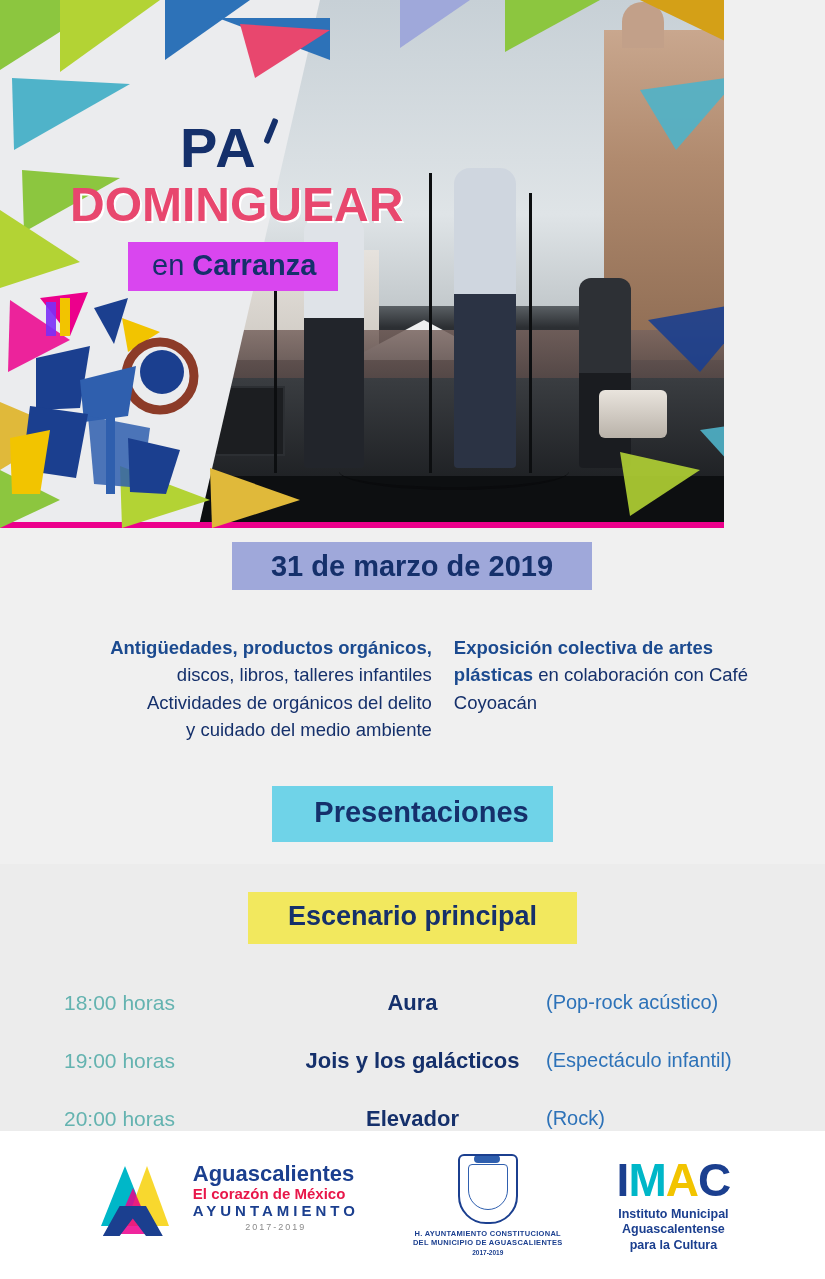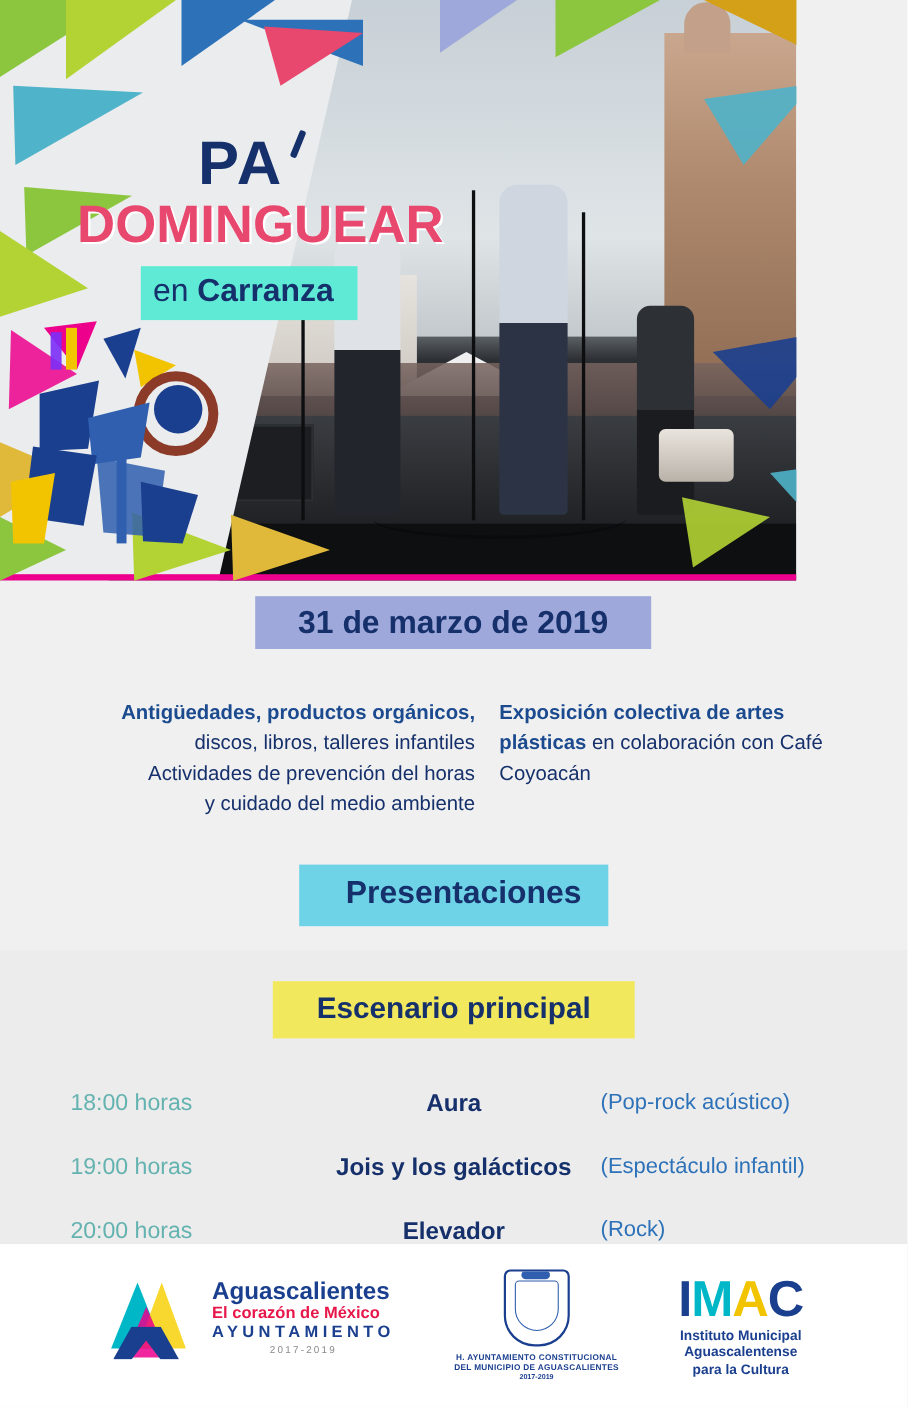--- a/index.html
+++ b/index.html
@@ -162,22 +162,22 @@
     color: #e8476e;
     letter-spacing: 0px;
     line-height: 1.05;
     margin-top: 4px;
     text-shadow: 2px 2px 0 #ffffff;
   }
   .t-en-wrap {
     margin-top: 12px;
     margin-left: 58px;
     display: inline-block;
-    background: #5eead4;
-    padding: 7px 22px 9px 11px;
+    background: #d946ef;
+    padding: 7px 22px 9px 24px;
   }
   .t-en {
     font-size: 29px;
     color: #15306b;
     font-weight: 400;
   }
   .t-carranza {
     font-size: 29px;
     color: #15306b;
     font-weight: 800;
@@ -497,21 +497,21 @@
   <div class="date-row">
     <div class="date-badge">
       <span>31 de marzo de 2019</span>
     </div>
   </div>
 
   <div class="info">
     <div class="col-left">
       <div class="b">Antigüedades, productos orgánicos,</div>
       <div>discos, libros, talleres infantiles</div>
-      <div>Actividades de prevención del horas</div>
+      <div>Actividades de orgánicos del delito</div>
       <div>y cuidado del medio ambiente</div>
     </div>
     <div class="col-right">
       <span class="b">Exposición colectiva de artes plásticas</span><span> en colaboración con Café Coyoacán</span>
     </div>
   </div>
 
   <div class="pres-wrap">
     <div class="pres-badge">
       <span>Presentaciones</span>

